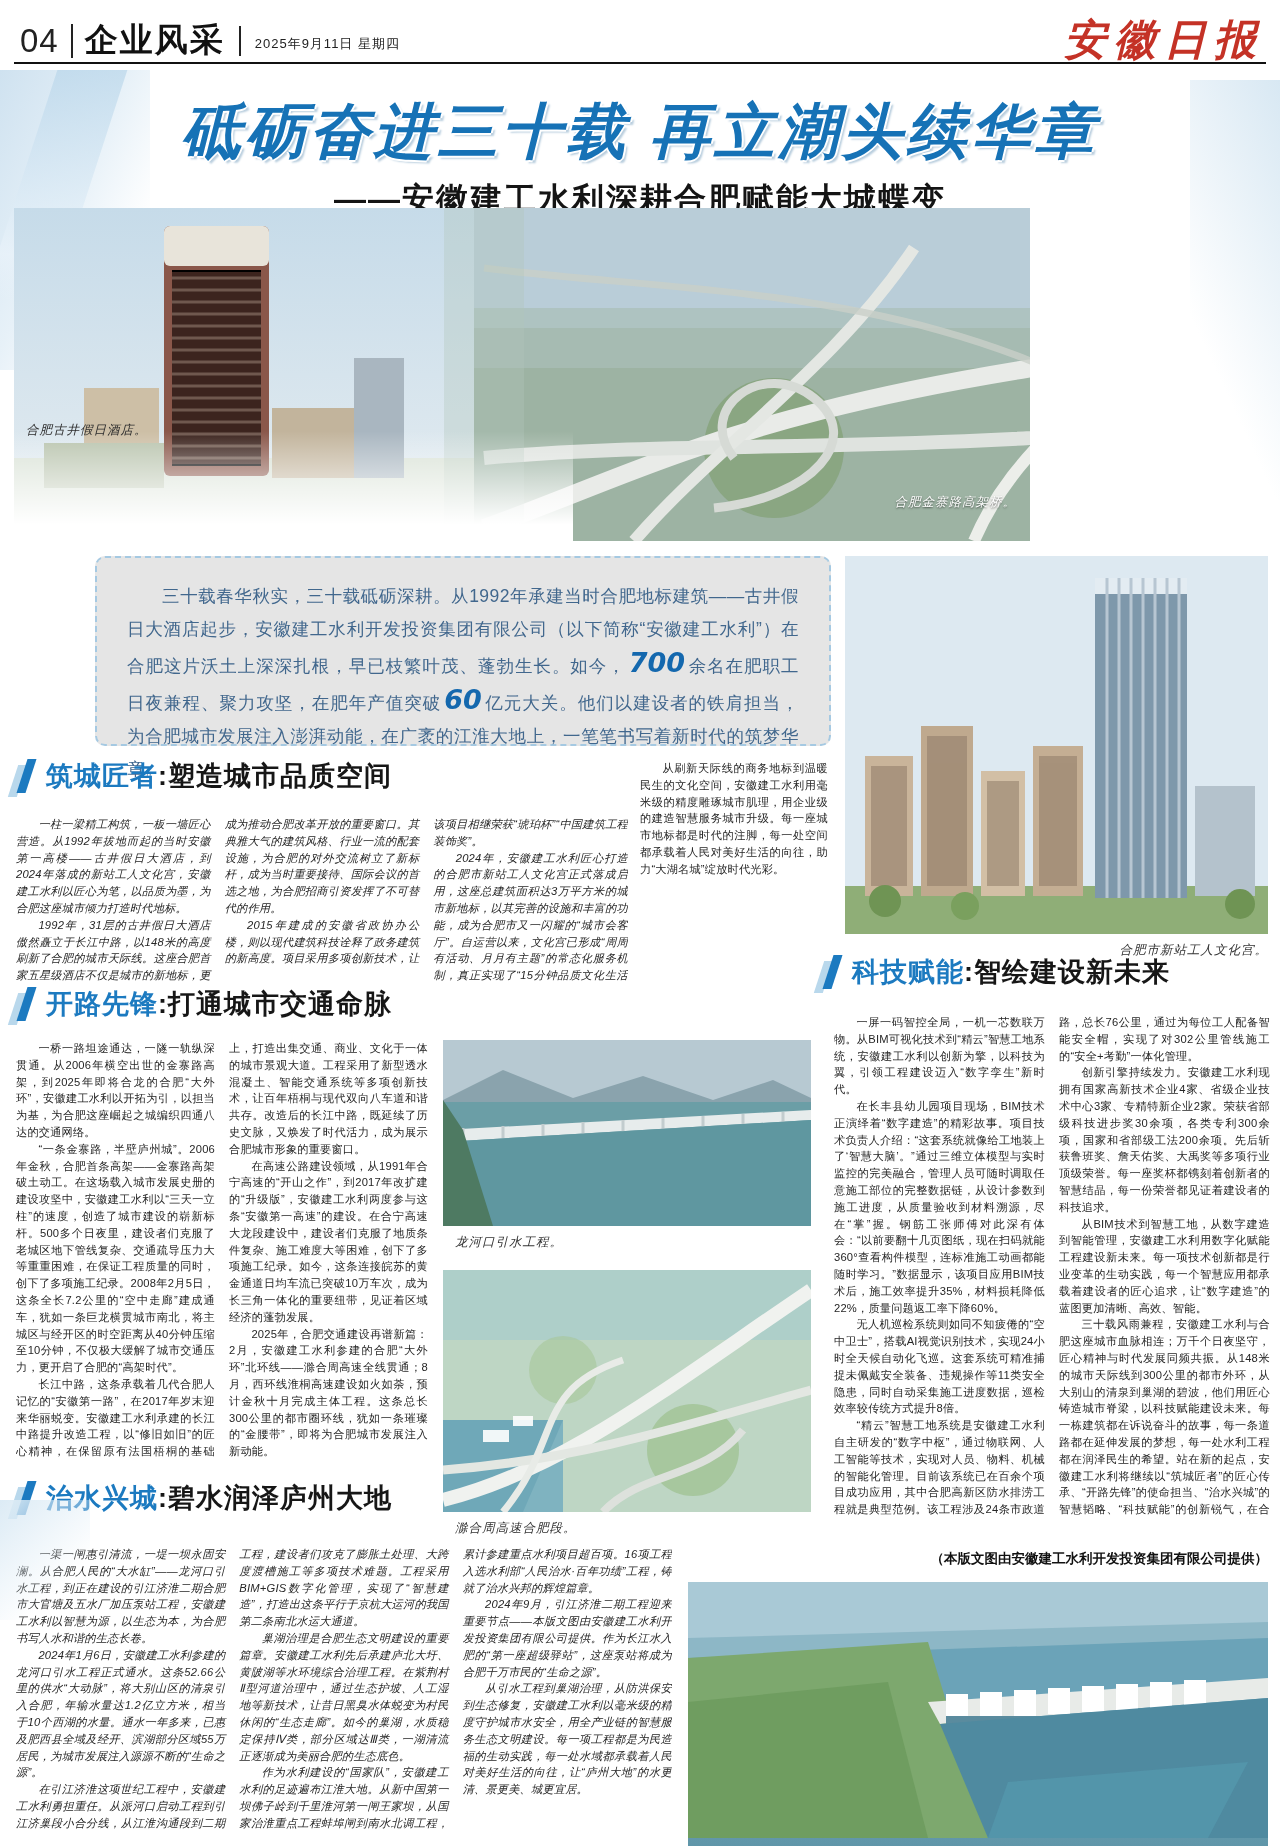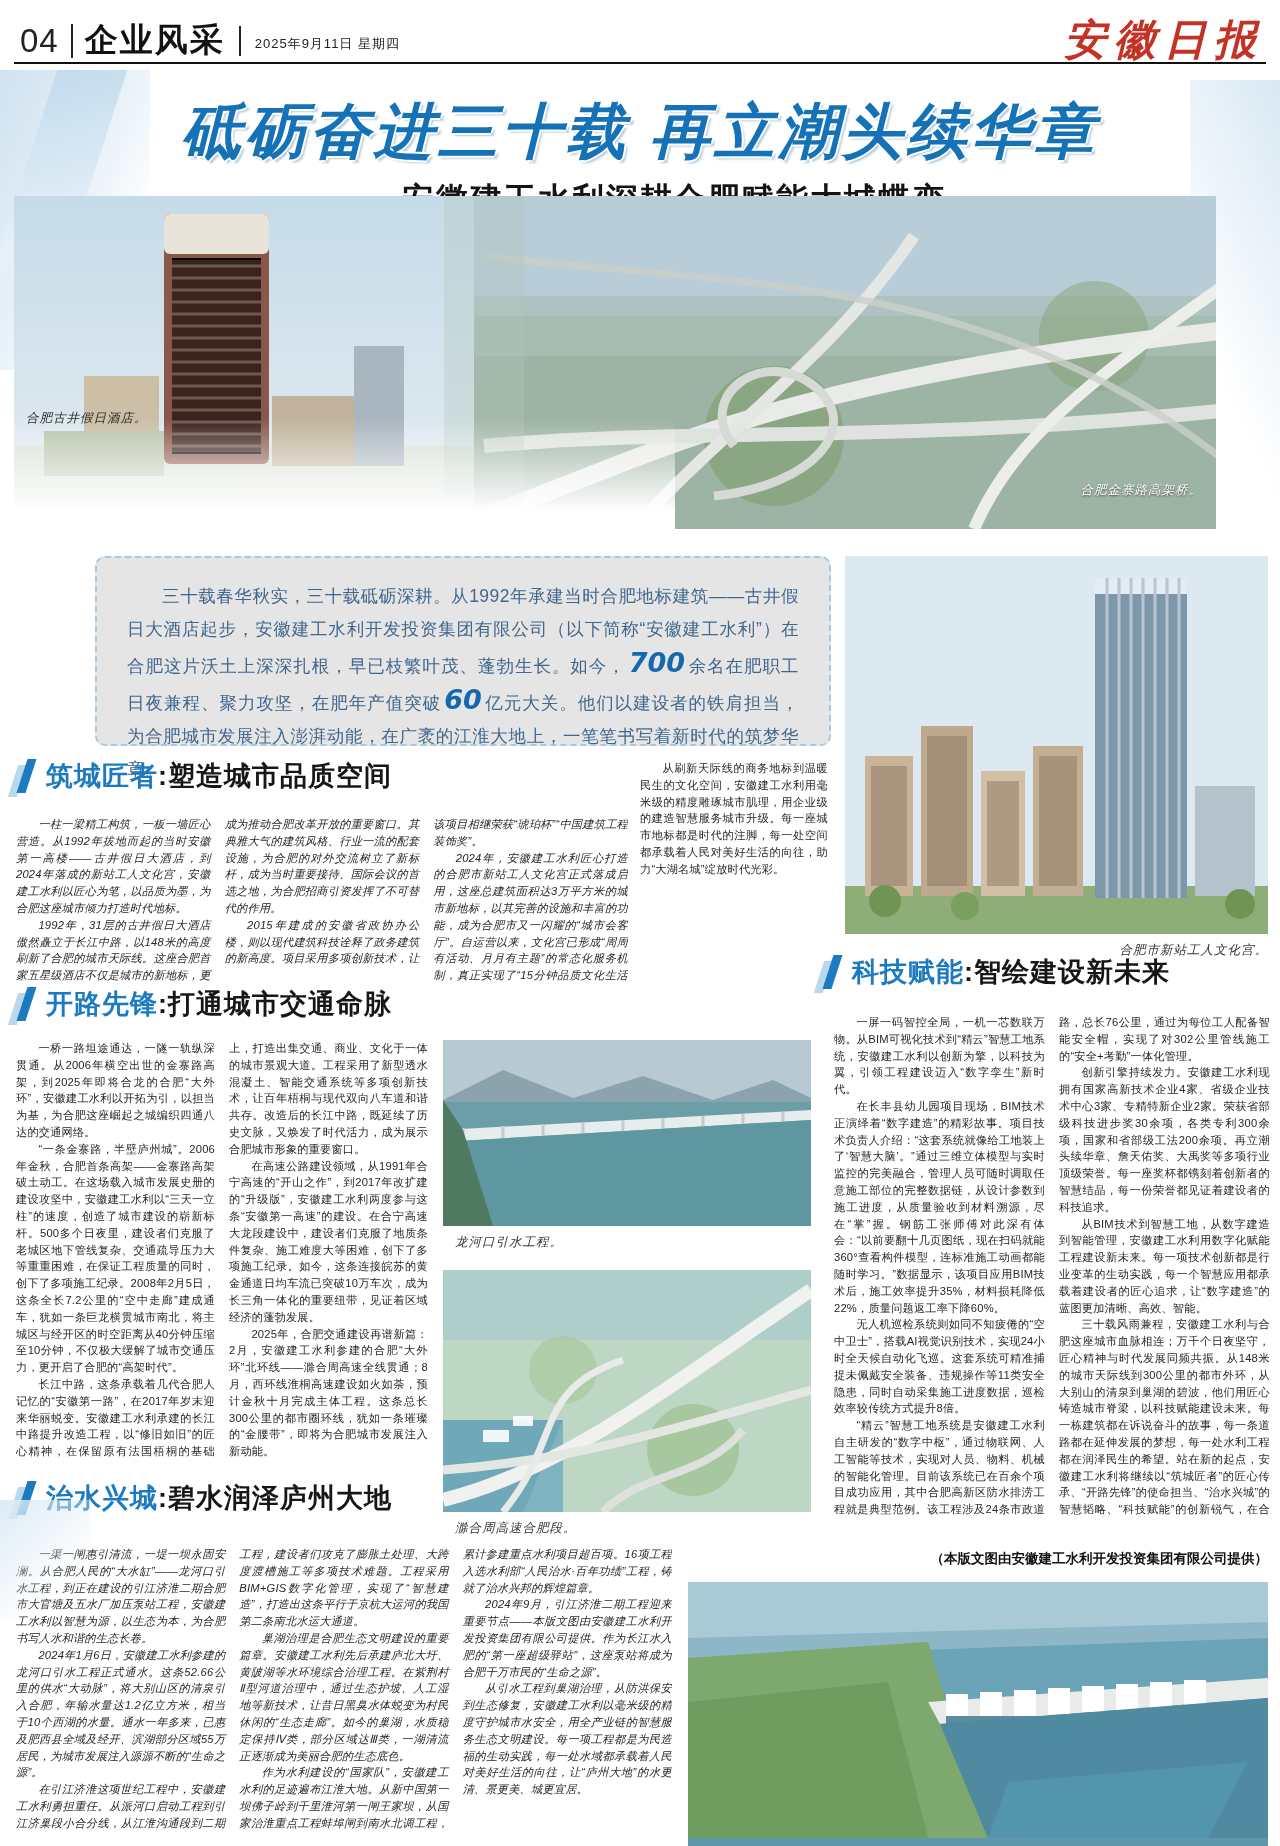--- a/index.html
+++ b/index.html
@@ -29,21 +29,21 @@
       font-size:60px; font-weight:900; font-style:italic; color:#1672b6; letter-spacing:4px;
       text-shadow:2px 0 0 #fff,-2px 0 0 #fff,0 2px 0 #fff,0 -2px 0 #fff,3px 3px 2px #b9cede; }
   .subhead { position:absolute; left:40px; top:178px; width:1200px; text-align:center;
       font-size:32px; font-weight:700; color:#141414; letter-spacing:2px; }
 
   
   .photo { position:absolute; overflow:hidden; }
   .cap { font-family:"DejaVu Serif", serif; font-style:italic; font-size:12.5px; color:#333; letter-spacing:1px; }
   .cap-on { position:absolute; color:#fff; text-shadow:0 1px 2px rgba(0,0,0,.6); }
 
-  .collage { left:14px; top:196px; width:1202px; height:333px; background:linear-gradient(90deg,#bdd3e2 0%,#aebfb4 40%,#9fb4a8 100%); }
+  .collage { left:14px; top:208px; width:1016px; height:333px; background:linear-gradient(90deg,#bdd3e2 0%,#aebfb4 40%,#9fb4a8 100%); }
   .collage svg { position:absolute; left:0; top:0; }
   .collage-fade { position:absolute; left:0; bottom:0; width:55%; height:110px;
       background:linear-gradient(180deg,rgba(255,255,255,0),#ffffff 85%); }
 
   .towerphoto { left:845px; top:556px; width:423px; height:378px; background:linear-gradient(180deg,#d3e2ec 0%,#e9f1f6 55%,#cfdbc9 100%); }
   .tower-cap-row { position:absolute; left:845px; top:940px; width:423px; text-align:right; }
 
   .resphoto { left:443px; top:1040px; width:368px; height:186px; background:linear-gradient(180deg,#b7c9d2 0%,#8fb0b4 35%,#6b9ea6 60%,#5e95a0 100%); }
   .res-cap { position:absolute; left:455px; top:1234px; }
 
@@ -196,21 +196,21 @@
         <span class="s1"></span>
       </span>
     <span class="em">科技赋能</span>
     <span class="rest">:智绘建设新未来</span>
   </div>
   <div class="body-cols c2" style="left:834px;top:1014px;width:436px;height:514px;">
     <p>一屏一码智控全局，一机一芯数联万物。从BIM可视化技术到“精云”智慧工地系统，安徽建工水利以创新为擎，以科技为翼，引领工程建设迈入“数字孪生”新时代。</p>
     <p>在长丰县幼儿园项目现场，BIM技术正演绎着“数字建造”的精彩故事。项目技术负责人介绍：“这套系统就像给工地装上了‘智慧大脑’。”通过三维立体模型与实时监控的完美融合，管理人员可随时调取任意施工部位的完整数据链，从设计参数到施工进度，从质量验收到材料溯源，尽在“掌”握。钢筋工张师傅对此深有体会：“以前要翻十几页图纸，现在扫码就能360°查看构件模型，连标准施工动画都能随时学习。”数据显示，该项目应用BIM技术后，施工效率提升35%，材料损耗降低22%，质量问题返工率下降60%。</p>
     <p>无人机巡检系统则如同不知疲倦的“空中卫士”，搭载AI视觉识别技术，实现24小时全天候自动化飞巡。这套系统可精准捕捉未佩戴安全装备、违规操作等11类安全隐患，同时自动采集施工进度数据，巡检效率较传统方式提升8倍。</p>
     <p>“精云”智慧工地系统是安徽建工水利自主研发的“数字中枢”，通过物联网、人工智能等技术，实现对人员、物料、机械的智能化管理。目前该系统已在百余个项目成功应用，其中合肥高新区防水排涝工程就是典型范例。该工程涉及24条市政道路，总长76公里，通过为每位工人配备智能安全帽，实现了对302公里管线施工的“安全+考勤”一体化管理。</p>
-    <p>创新引擎持续发力。安徽建工水利现拥有国家高新技术企业4家、省级企业技术中心3家、专精特新企业2家。荣获省部级科技进步奖30余项，各类专利300余项，国家和省部级工法200余项。再立潮头续华章、詹天佑奖、大禹奖等多项行业顶级荣誉。每一座奖杯都镌刻着创新者的智慧结晶，每一份荣誉都见证着建设者的科技追求。</p>
+    <p>创新引擎持续发力。安徽建工水利现拥有国家高新技术企业4家、省级企业技术中心3家、专精特新企业2家。荣获省部级科技进步奖30余项，各类专利300余项，国家和省部级工法200余项。先后斩获鲁班奖、詹天佑奖、大禹奖等多项行业顶级荣誉。每一座奖杯都镌刻着创新者的智慧结晶，每一份荣誉都见证着建设者的科技追求。</p>
     <p>从BIM技术到智慧工地，从数字建造到智能管理，安徽建工水利用数字化赋能工程建设新未来。每一项技术创新都是行业变革的生动实践，每一个智慧应用都承载着建设者的匠心追求，让“数字建造”的蓝图更加清晰、高效、智能。</p>
     <p>三十载风雨兼程，安徽建工水利与合肥这座城市血脉相连；万千个日夜坚守，匠心精神与时代发展同频共振。从148米的城市天际线到300公里的都市外环，从大别山的清泉到巢湖的碧波，他们用匠心铸造城市脊梁，以科技赋能建设未来。每一栋建筑都在诉说奋斗的故事，每一条道路都在延伸发展的梦想，每一处水利工程都在润泽民生的希望。站在新的起点，安徽建工水利将继续以“筑城匠者”的匠心传承、“开路先锋”的使命担当、“治水兴城”的智慧韬略、“科技赋能”的创新锐气，在合肥建设长三角世界级城市群副中心的壮阔征程中，谱写更加辉煌的时代华章。</p>
   </div>
 
   <div class="sec-title" style="left:16px;top:986px;justify-content:flex-end;">
     <span class="slash">
         <span class="s2"></span>
         <span class="s1"></span>
       </span>
     <span class="em">开路先锋</span>

